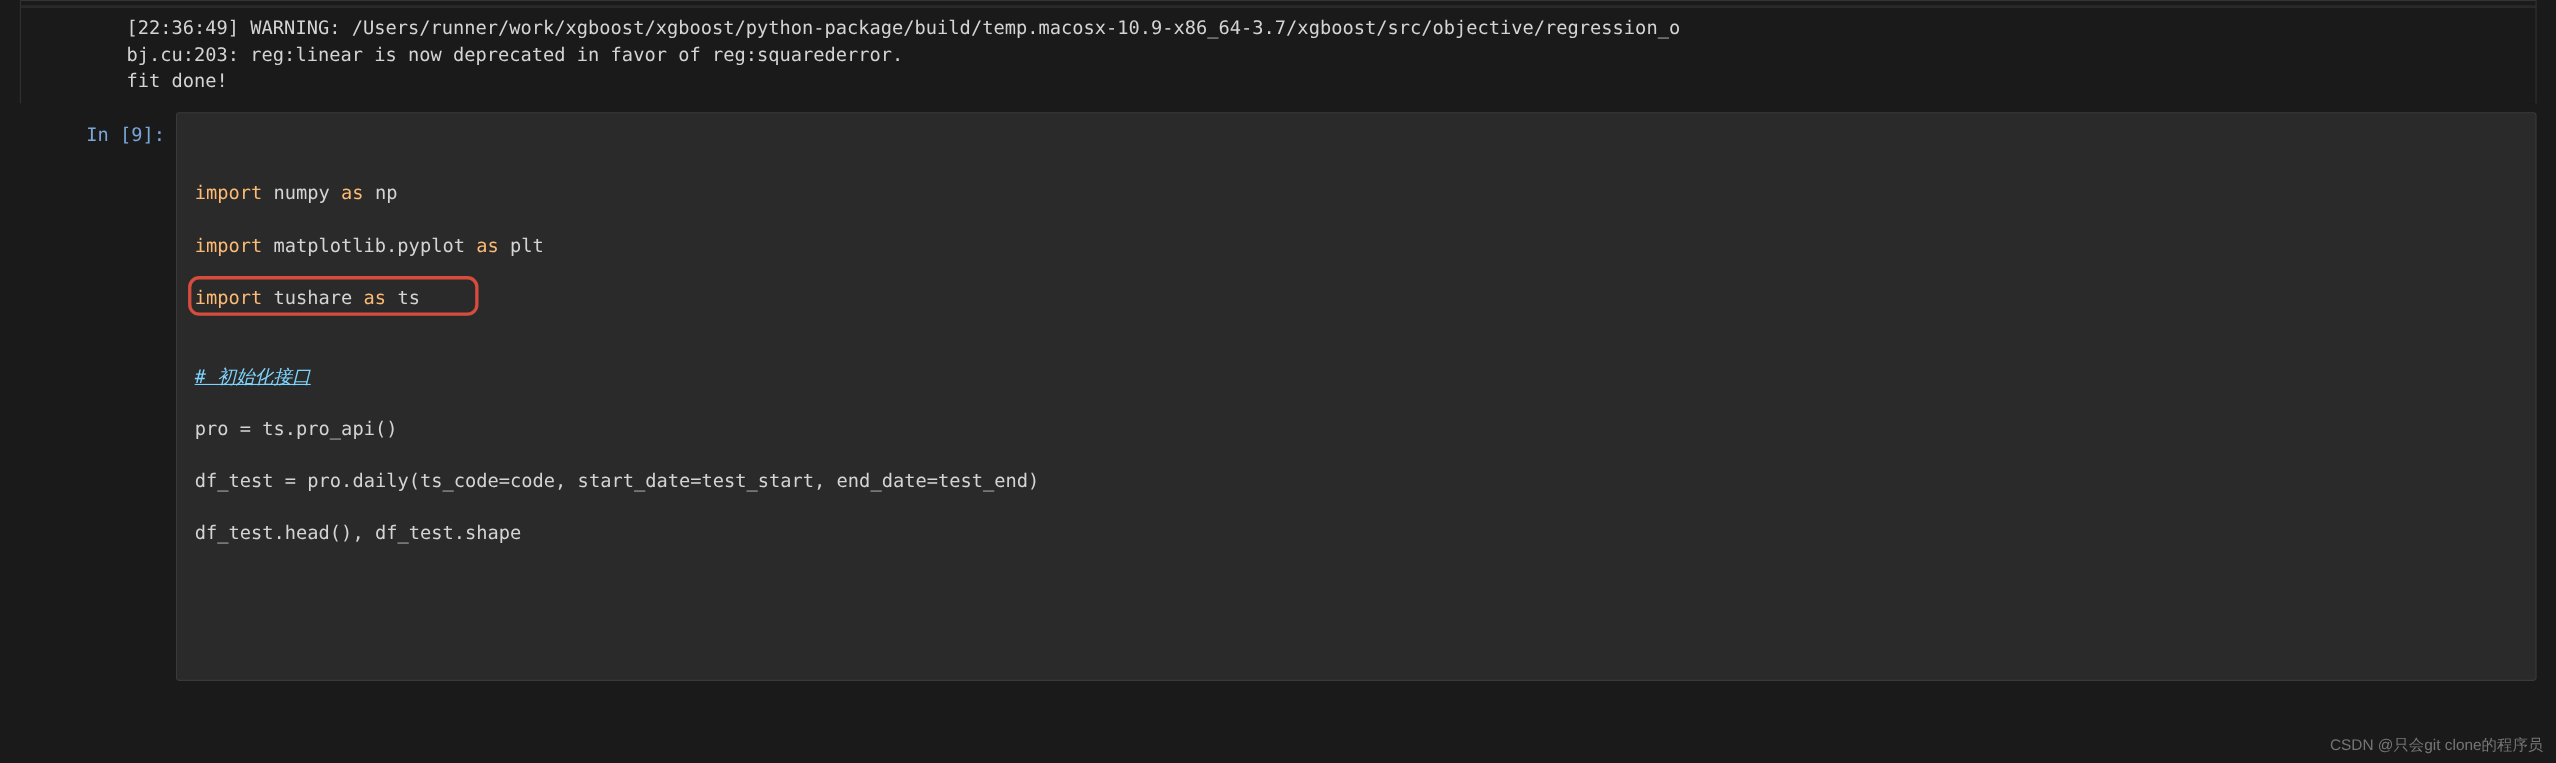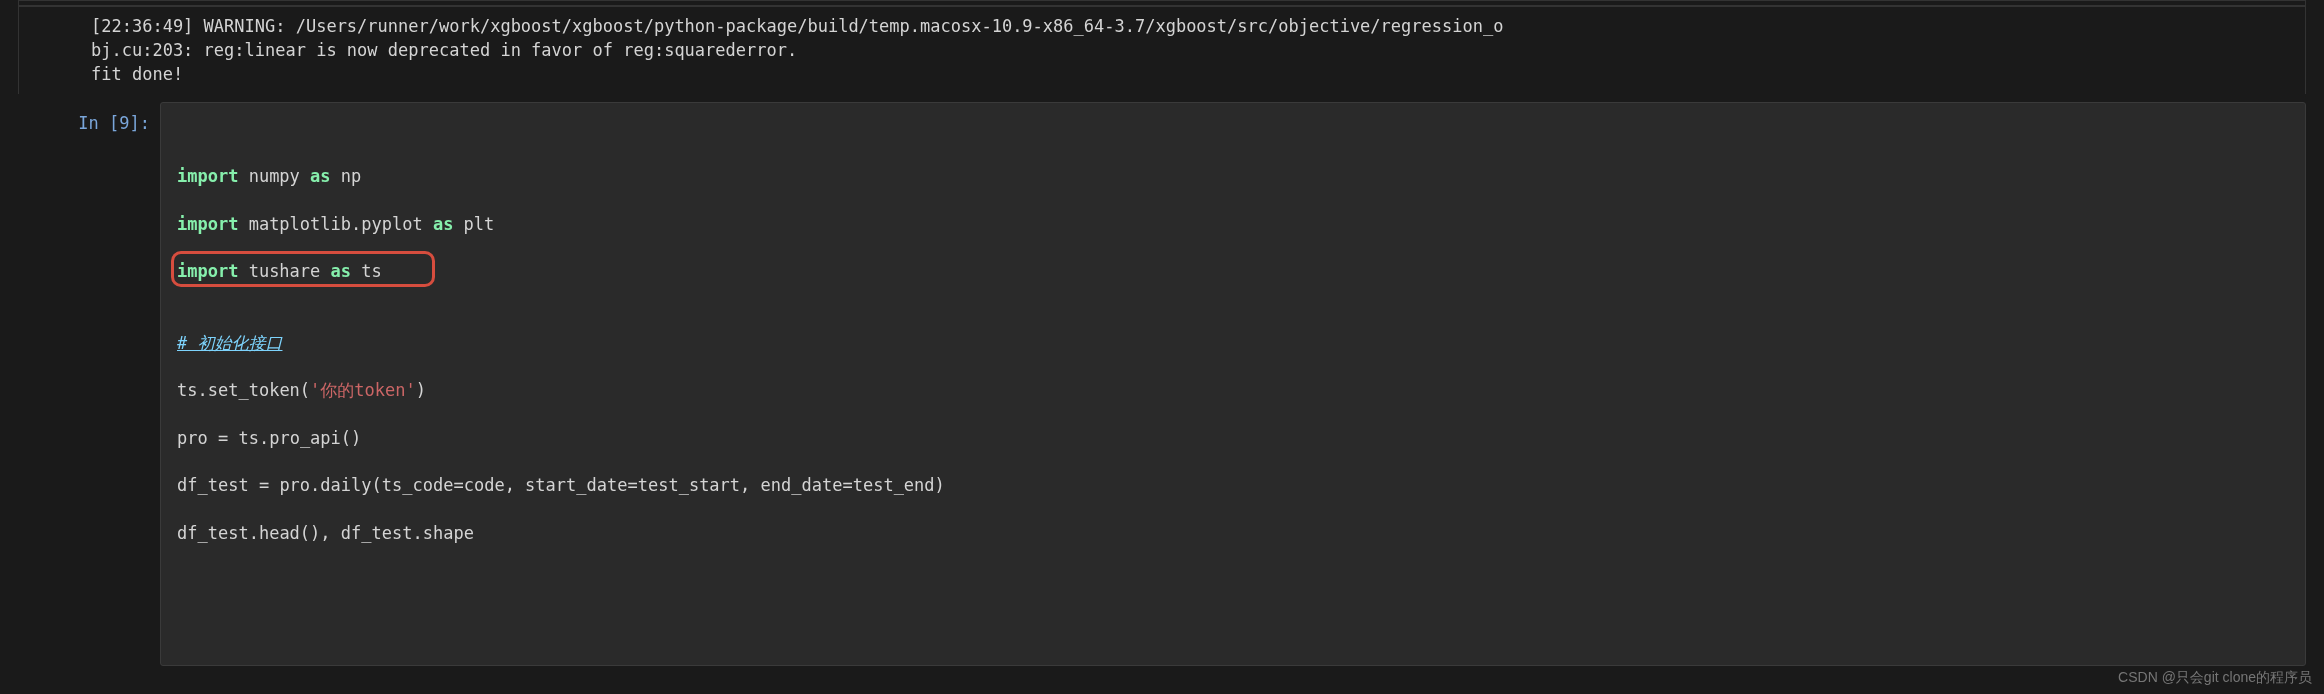--- a/index.html
+++ b/index.html
@@ -7,21 +7,21 @@
       background: #1a1a1a;
       color: #d4d4d4;
       font-family: 'Menlo', 'Monaco', 'Consolas', monospace;
       font-size: 17px;
       line-height: 1.4;
       padding: 0;
       overflow: hidden;
     }
     .notebook { width: 100%; }
     .output-area {
-      padding: 8px 0 8px 72px;
+      padding: 8px 0 8px 96px;
       color: #d4d4d4;
       font-family: 'Menlo', 'Monaco', monospace;
       white-space: pre;
       border: 1px solid #333;
       border-bottom: none;
       background: #1a1a1a;
       margin: 0 18px;
     }
     .output-top-border { border-bottom: 1px solid #333; }
     .cell { display: flex; margin: 8px 18px 0 18px; }
@@ -39,21 +39,21 @@
       background: #2a2a2a;
       border: 1px solid #3a3a3a;
       border-radius: 3px;
       padding: 14px 16px 48px 16px;
       font-family: 'Menlo', 'Monaco', monospace;
       white-space: pre;
       position: relative;
       min-height: 280px;
     }
     .code-line { line-height: 1.4; }
-    .kw { color: #86efac; font-weight: bold; }
+    .kw { color: #fdba74; font-weight: normal; }
     .op { color: #d4d4d4; }
     .str { color: #cc6666; }
     .comment { color: #7dd3fc; font-style: italic; text-decoration: underline; }
     .highlight-box {
       position: absolute;
       border: 3px solid #d64d3e;
       border-radius: 10px;
       pointer-events: none;
     }
     .watermark {
@@ -78,21 +78,20 @@
 
   <div class="cell">
     <div class="prompt">In [9]:</div>
     <div class="input-area">
 <div class="code-line"></div>
 <div class="code-line"><span class="kw">import</span><span> numpy </span><span class="kw">as</span><span> np</span></div>
 <div class="code-line"><span class="kw">import</span><span> matplotlib.pyplot </span><span class="kw">as</span><span> plt</span></div>
 <div class="code-line"><span class="kw">import</span><span> tushare </span><span class="kw">as</span><span> ts</span></div>
 <div class="code-line"></div>
 <div class="code-line"><span class="comment"># 初始化接口</span></div>
-<div class="code-line"><span>ts</span><span class="op">.</span><span>set_token</span><span>(</span><span class="str">'你的token'</span><span>)</span></div>
 <div class="code-line"><span>pro </span><span class="op">=</span><span> ts</span><span class="op">.</span><span>pro_api</span><span>()</span></div>
 <div class="code-line"><span>df_test </span><span class="op">=</span><span> pro</span><span class="op">.</span><span>daily</span><span>(</span><span>ts_code</span><span class="op">=</span><span>code, </span><span>start_date</span><span class="op">=</span><span>test_start, </span><span>end_date</span><span class="op">=</span><span>test_end</span><span>)</span></div>
 <div class="code-line"><span>df_test</span><span class="op">.</span><span>head</span><span>()</span><span>, </span><span>df_test</span><span class="op">.</span><span>shape</span></div>
       <div class="highlight-box" style="top:148px;left:10px;width:264px;height:36px;"></div>
     </div>
   </div>
 
 </div>
 
 <div class="watermark">CSDN @只会git clone的程序员</div>

